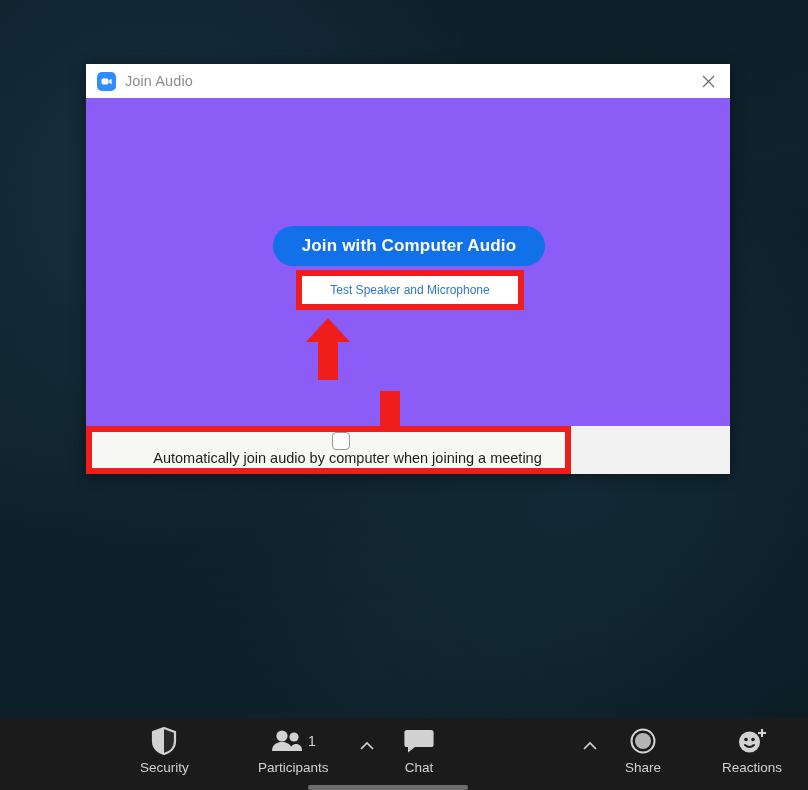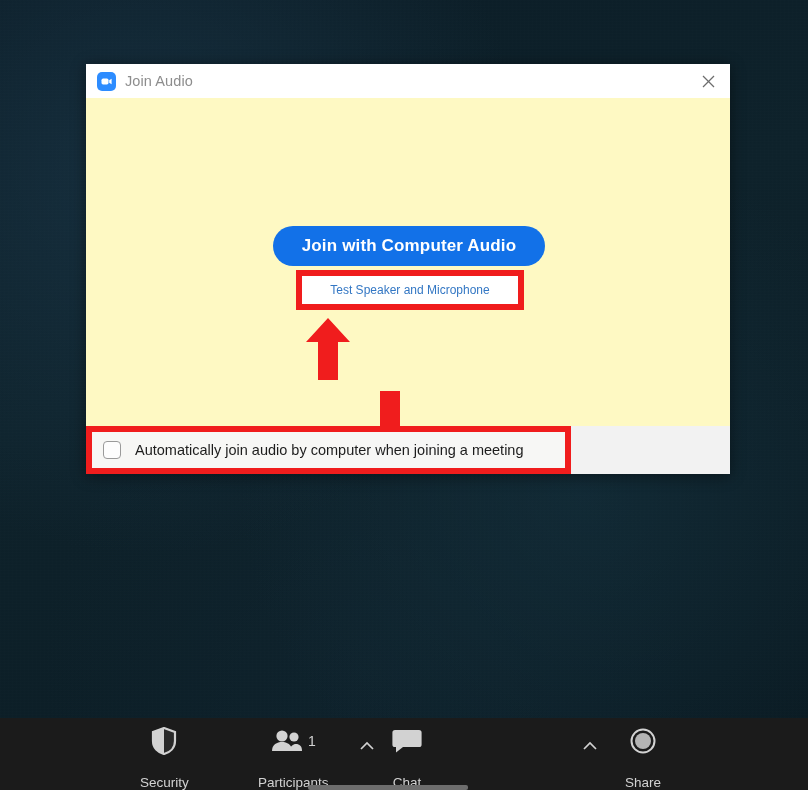--- a/index.html
+++ b/index.html
@@ -88,21 +88,21 @@
     justify-content: center;
     cursor: pointer;
     flex: none;
   }
   .close-btn svg { display: block; }
 
   
   .dlg-body {
     flex: 1 1 auto;
     position: relative;
-    background: #fef9c3;
+    background: #8b5cf6;
     overflow: hidden;
   }
 
   .join-btn {
     position: absolute;
     left: 187px;
     top: 128px;
     width: 272px;
     height: 40px;
     background: #1271e8;
@@ -155,21 +155,22 @@
   .ann-box-check {
     position: absolute;
     left: 0px;
     top: 0px;
     width: 485px;
     height: 48px;
     border: 6px solid #f01d1d;
     background: #f7f7f5;
     display: flex;
     align-items: center;
-    padding-left: 11px;
+    padding-left: 24px;
+    flex-direction: column;
   }
   .cbox {
     width: 18px; height: 18px;
     border: 1px solid #9a9a9a;
     border-radius: 4px;
     background: #fdfdfd;
     flex: none;
     cursor: pointer;
   }
   .cbox-label {
@@ -202,21 +203,21 @@
     cursor: pointer;
     user-select: none;
   }
   .tb-icon {
     height: 30px;
     display: flex;
     align-items: center;
     justify-content: center;
   }
   .tb-label {
-    margin-top: 19px;
+    margin-top: 4px;
     font-size: 13.5px;
     color: #d2d2d2;
     white-space: nowrap;
   }
   .tb-label.green { color: #33c26a; }
 
   .tb-caret {
     position: absolute;
     top: 20px;
     width: 16px;
@@ -329,21 +330,21 @@
       <span class="part-badge">1</span>
     </span>
     <span class="tb-label">Participants</span>
   </div>
   <div class="tb-caret" style="left:359px;">
     <svg width="14" height="10" viewBox="0 0 14 10">
       <polyline points="1,8 7,2 13,8" fill="none" stroke="#d2d2d2" stroke-width="1.7"></polyline>
     </svg>
   </div>
 
-  <div class="tb-item" style="left:392px;">
+  <div class="tb-item" style="left:404px;">
     <span class="tb-icon">
       <svg width="30" height="26" viewBox="0 0 30 26">
         <path d="M3 2 H27 A2.6 2.6 0 0 1 29.6 4.6 V16.4 A2.6 2.6 0 0 1 27 19 H11 L4 24.5 V19 H3 A2.6 2.6 0 0 1 0.4 16.4 V4.6 A2.6 2.6 0 0 1 3 2 Z" fill="#d2d2d2"></path>
       </svg>
     </span>
     <span class="tb-label">Chat</span>
   </div>
 
   <div class="tb-caret" style="left:582px;">
     <svg width="14" height="10" viewBox="0 0 14 10">
@@ -354,15 +355,28 @@
   <div class="tb-item" style="left:625px;">
     <span class="tb-icon">
       <svg width="26" height="26" viewBox="0 0 26 26">
         <circle cx="13" cy="13" r="11.5" fill="none" stroke="#d2d2d2" stroke-width="2"></circle>
         <circle cx="13" cy="13" r="8" fill="#b4b4b4"></circle>
       </svg>
     </span>
     <span class="tb-label">Share</span>
   </div>
 
+  <div class="tb-item" style="left:722px;">
+    <span class="tb-icon">
+      <svg width="30" height="28" viewBox="0 0 30 28">
+        <circle cx="12.5" cy="15" r="10.5" fill="#d2d2d2"></circle>
+        <circle cx="9" cy="12.5" r="1.8" fill="#1b1b1b"></circle>
+        <circle cx="16" cy="12.5" r="1.8" fill="#1b1b1b"></circle>
+        <path d="M8 18 Q12.5 22 17 18" fill="none" stroke="#1b1b1b" stroke-width="1.9" stroke-linecap="round"></path>
+        <line x1="25" y1="2" x2="25" y2="10" stroke="#d2d2d2" stroke-width="2.1"></line>
+        <line x1="21" y1="6" x2="29" y2="6" stroke="#d2d2d2" stroke-width="2.1"></line>
+      </svg>
+    </span>
+    <span class="tb-label">Reactions</span>
+  </div>
 
   <div class="bottom-nub"></div>
 </div>
 
 </body></html>

